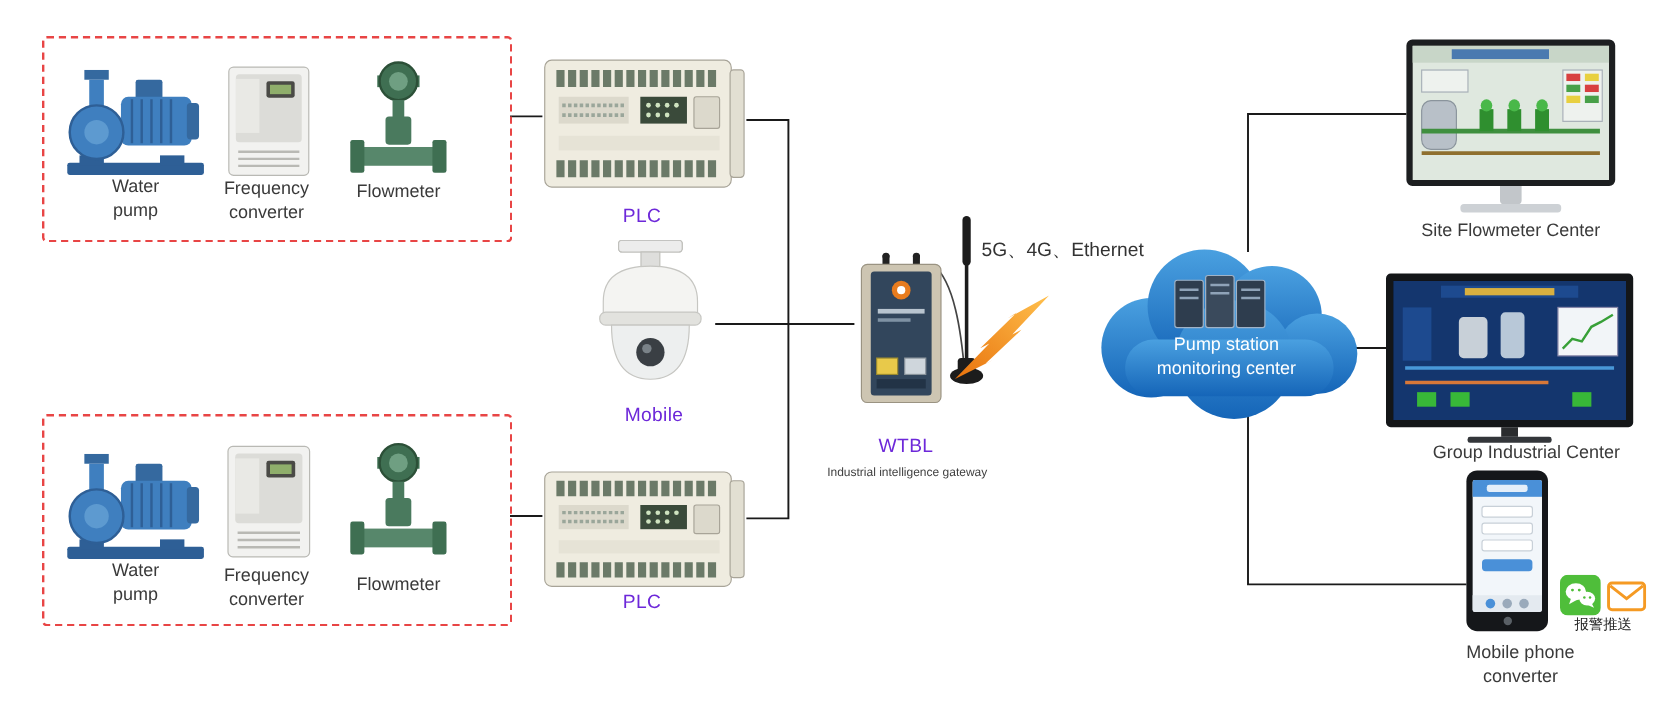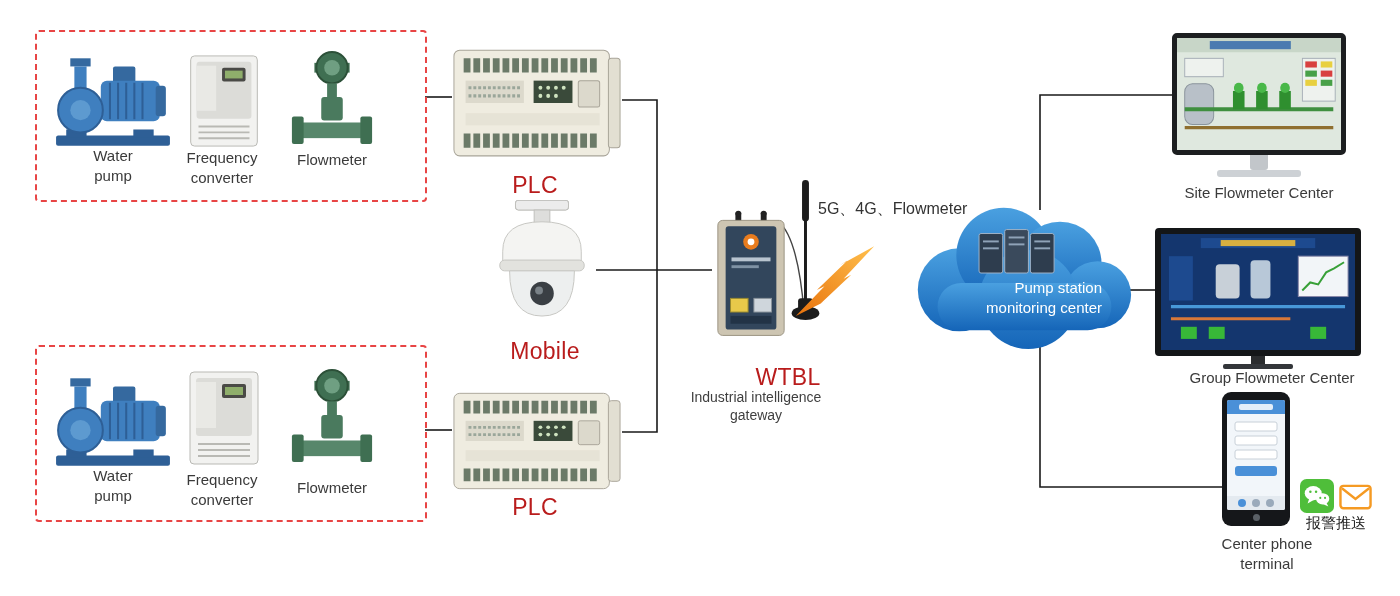--- a/index.html
+++ b/index.html
@@ -2,22 +2,22 @@
 <html><head>
 <meta charset="utf-8">
 <style>
   html,body{margin:0;padding:0;background:#fff;}
   .canvas{position:relative;width:1400px;height:596px;background:#fff;overflow:hidden;
           font-family:"Liberation Sans",sans-serif;color:#3a3a3a;text-decoration:underline;}
   .abs{position:absolute;}
   .lines-svg{position:absolute;left:0;top:0;width:1400px;height:596px;}
   .group-box{position:absolute;border:2px dashed #e84545;border-radius:4px;background:transparent;}
   .label{position:absolute;text-align:center;color:#3a3a3a;font-size:15px;line-height:1.32;}
-  .label.big{font-size:23px;color:#b91c1c;letter-spacing:.3px;}
-  .label.small{font-size:14px;color:#3f3f3f;}
+  .label.big{font-size:16px;color:#6d28d9;letter-spacing:.3px;}
+  .label.small{font-size:10px;color:#3f3f3f;}
   .label.nowrap{white-space:nowrap;}
   .cloud-text{position:absolute;text-align:center;color:#fff;font-size:15px;line-height:1.35;}
   .illus{position:absolute;}
   .illus svg{display:block;width:100%;height:100%;}
   .mon-frame{border:5px solid #1c1e20;border-radius:5px;background:#0a0a0a;}
   .mon-frame svg{display:block;width:100%;}
   .mon-neck{width:18px;height:15px;background:#c2c6ca;margin:0 auto;border-radius:0 0 3px 3px;}
   .mon-base{width:84px;height:7px;background:#cdd1d5;margin:0 auto;border-radius:3px;}
   .tv-frame{border:6px solid #141618;border-radius:4px;background:#0a0a0a;}
   .tv-frame svg{display:block;width:100%;}
@@ -195,32 +195,32 @@
       <rect x="14" y="16" width="52" height="106" rx="3" fill="#32465c"></rect>
       <circle cx="40" cy="32" r="8" fill="#e87c1e"></circle>
         <circle cx="40" cy="32" r="3.5" fill="#fff"></circle>
       <rect x="20" y="48" width="40" height="4" fill="#b8c4cf"></rect>
       <rect x="20" y="56" width="28" height="3" fill="#7f92a4"></rect>
       <rect x="19" y="90" width="18" height="14" fill="#e8c94a" stroke="#9a8a30"></rect>
       <rect x="43" y="90" width="18" height="14" fill="#cfd6dc" stroke="#8a949c"></rect>
       <rect x="19" y="108" width="42" height="8" fill="#223346"></rect>
     </svg>
   </div>
-  <div class="label big" style="left:738px;top:362px;width:100px;">WTBL</div>
+  <div class="label big" style="left:705px;top:362px;width:100px;">WTBL</div>
   <div class="label small" style="left:680px;top:388px;width:152px;">Industrial intelligence gateway</div>
 
   <div class="illus" style="left:790px;top:178px;width:30px;height:148px;">
     <svg viewBox="0 0 30 150">
       <rect x="12" y="2" width="7" height="42" rx="3.5" fill="#1c1c1c"></rect>
       <rect x="14" y="42" width="3" height="86" fill="#1c1c1c"></rect>
       <rect x="8" y="122" width="15" height="12" rx="3" fill="#1c1c1c"></rect>
       <ellipse cx="15.5" cy="137" rx="14" ry="7" fill="#1c1c1c"></ellipse>
     </svg>
   </div>
-  <div class="label nowrap" style="left:818px;top:198px;width:170px;text-align:left;font-size:16px;color:#333;">5G、4G、Flowmeter</div>
+  <div class="label nowrap" style="left:818px;top:198px;width:170px;text-align:left;font-size:16px;color:#333;">5G、4G、Ethernet</div>
 
   <div class="illus" style="left:898px;top:196px;width:246px;height:158px;">
     <svg viewBox="0 0 245 160">
       <defs>
         <linearGradient id="cloudg" x1="0" y1="0" x2="0" y2="1">
           <stop offset="0" stop-color="#4aa0e0"></stop>
             <stop offset="1" stop-color="#1565b8"></stop>
         </linearGradient>
       </defs>
       <g fill="url(#cloudg)">
@@ -239,21 +239,21 @@
           <line x1="84" y1="46" x2="100" y2="46"></line>
             <line x1="84" y1="53" x2="100" y2="53"></line>
           <line x1="110" y1="42" x2="126" y2="42"></line>
             <line x1="110" y1="49" x2="126" y2="49"></line>
           <line x1="136" y1="46" x2="152" y2="46"></line>
             <line x1="136" y1="53" x2="152" y2="53"></line>
         </g>
       </g>
     </svg>
   </div>
-  <div class="cloud-text" style="left:942px;top:278px;width:160px;text-align:right;">Pump station monitoring center</div>
+  <div class="cloud-text" style="left:942px;top:278px;width:160px;">Pump station monitoring center</div>
 
   <div class="illus" style="left:792px;top:246px;width:86px;height:72px;">
     <svg viewBox="0 0 90 75">
       <defs>
         <linearGradient id="boltg" x1="0" y1="1" x2="1" y2="0">
           <stop offset="0" stop-color="#e8720c"></stop>
             <stop offset="1" stop-color="#ffc04d"></stop>
         </linearGradient>
       </defs>
       <path d="M4 73 L34 42 L26 46 L58 15 L50 20 L86 0 L54 34 L62 30 L30 60 L38 56 Z" fill="url(#boltg)"></path>
@@ -308,41 +308,41 @@
           <rect x="48" y="92" width="16" height="12"></rect>
           <rect x="150" y="92" width="16" height="12"></rect>
         </g>
         <rect x="138" y="22" width="50" height="40" fill="#f2f5f8" stroke="#88a"></rect>
         <polyline points="142,56 150,48 158,50 166,38 174,34 184,28" fill="none" stroke="#38a038" stroke-width="2"></polyline>
       </svg>
     </div>
     <div class="tv-neck"></div>
     <div class="tv-base"></div>
   </div>
-  <div class="label" style="left:1186px;top:368px;width:172px;">Group Flowmeter Center</div>
+  <div class="label" style="left:1186px;top:368px;width:172px;">Group Industrial Center</div>
 
   <div class="phone" style="left:1222px;top:392px;">
     <svg viewBox="0 0 58 110" preserveAspectRatio="none">
       <rect width="58" height="110" fill="#f2f6fa"></rect>
       <rect width="58" height="14" fill="#4a90d8"></rect>
       <rect x="12" y="4" width="34" height="6" rx="2" fill="#ffffff" opacity="0.85"></rect>
       <g fill="#ffffff" stroke="#c8d0d8">
         <rect x="8" y="22" width="42" height="9" rx="2"></rect>
         <rect x="8" y="36" width="42" height="9" rx="2"></rect>
         <rect x="8" y="50" width="42" height="9" rx="2"></rect>
       </g>
       <rect x="8" y="66" width="42" height="10" rx="3" fill="#4a90d8"></rect>
       <rect x="0" y="96" width="58" height="14" fill="#e4eaf0"></rect>
       <circle cx="15" cy="103" r="4" fill="#4a90d8"></circle>
       <circle cx="29" cy="103" r="4" fill="#9aaabb"></circle>
       <circle cx="43" cy="103" r="4" fill="#9aaabb"></circle>
     </svg>
     <div class="phone-home"></div>
   </div>
-  <div class="label" style="left:1202px;top:534px;width:130px;">Center phone terminal</div>
+  <div class="label" style="left:1202px;top:534px;width:130px;">Mobile phone converter</div>
 
   <div class="illus" style="left:1300px;top:479px;width:34px;height:34px;">
     <svg viewBox="0 0 36 36">
       <rect width="36" height="36" rx="7" fill="#4fbe3a"></rect>
       <ellipse cx="14" cy="15" rx="9" ry="7.5" fill="#fff"></ellipse>
       <path d="M8 26 L10 20 L15 22 Z" fill="#fff"></path>
       <ellipse cx="24" cy="21" rx="7" ry="6" fill="#fff"></ellipse>
       <path d="M30 29 L27.5 24 L23 26 Z" fill="#fff"></path>
       <g fill="#4fbe3a">
         <circle cx="11" cy="13.5" r="1.3"></circle>
@@ -351,15 +351,15 @@
           <circle cx="26.5" cy="20" r="1.1"></circle>
       </g>
     </svg>
   </div>
   <div class="illus" style="left:1339px;top:484px;width:33px;height:26px;">
     <svg viewBox="0 0 34 26">
       <rect x="1.5" y="1.5" width="31" height="23" rx="3" fill="#fff" stroke="#f59a23" stroke-width="2.5"></rect>
       <path d="M3 4 L17 15 L31 4" fill="none" stroke="#f59a23" stroke-width="2.5"></path>
     </svg>
   </div>
-  <div class="label" style="left:1296px;top:513px;width:80px;font-size:15px;color:#222;">报警推送</div>
+  <div class="label" style="left:1296px;top:513px;width:80px;font-size:12px;color:#222;">报警推送</div>
 
 </div>
 
 </body></html>

